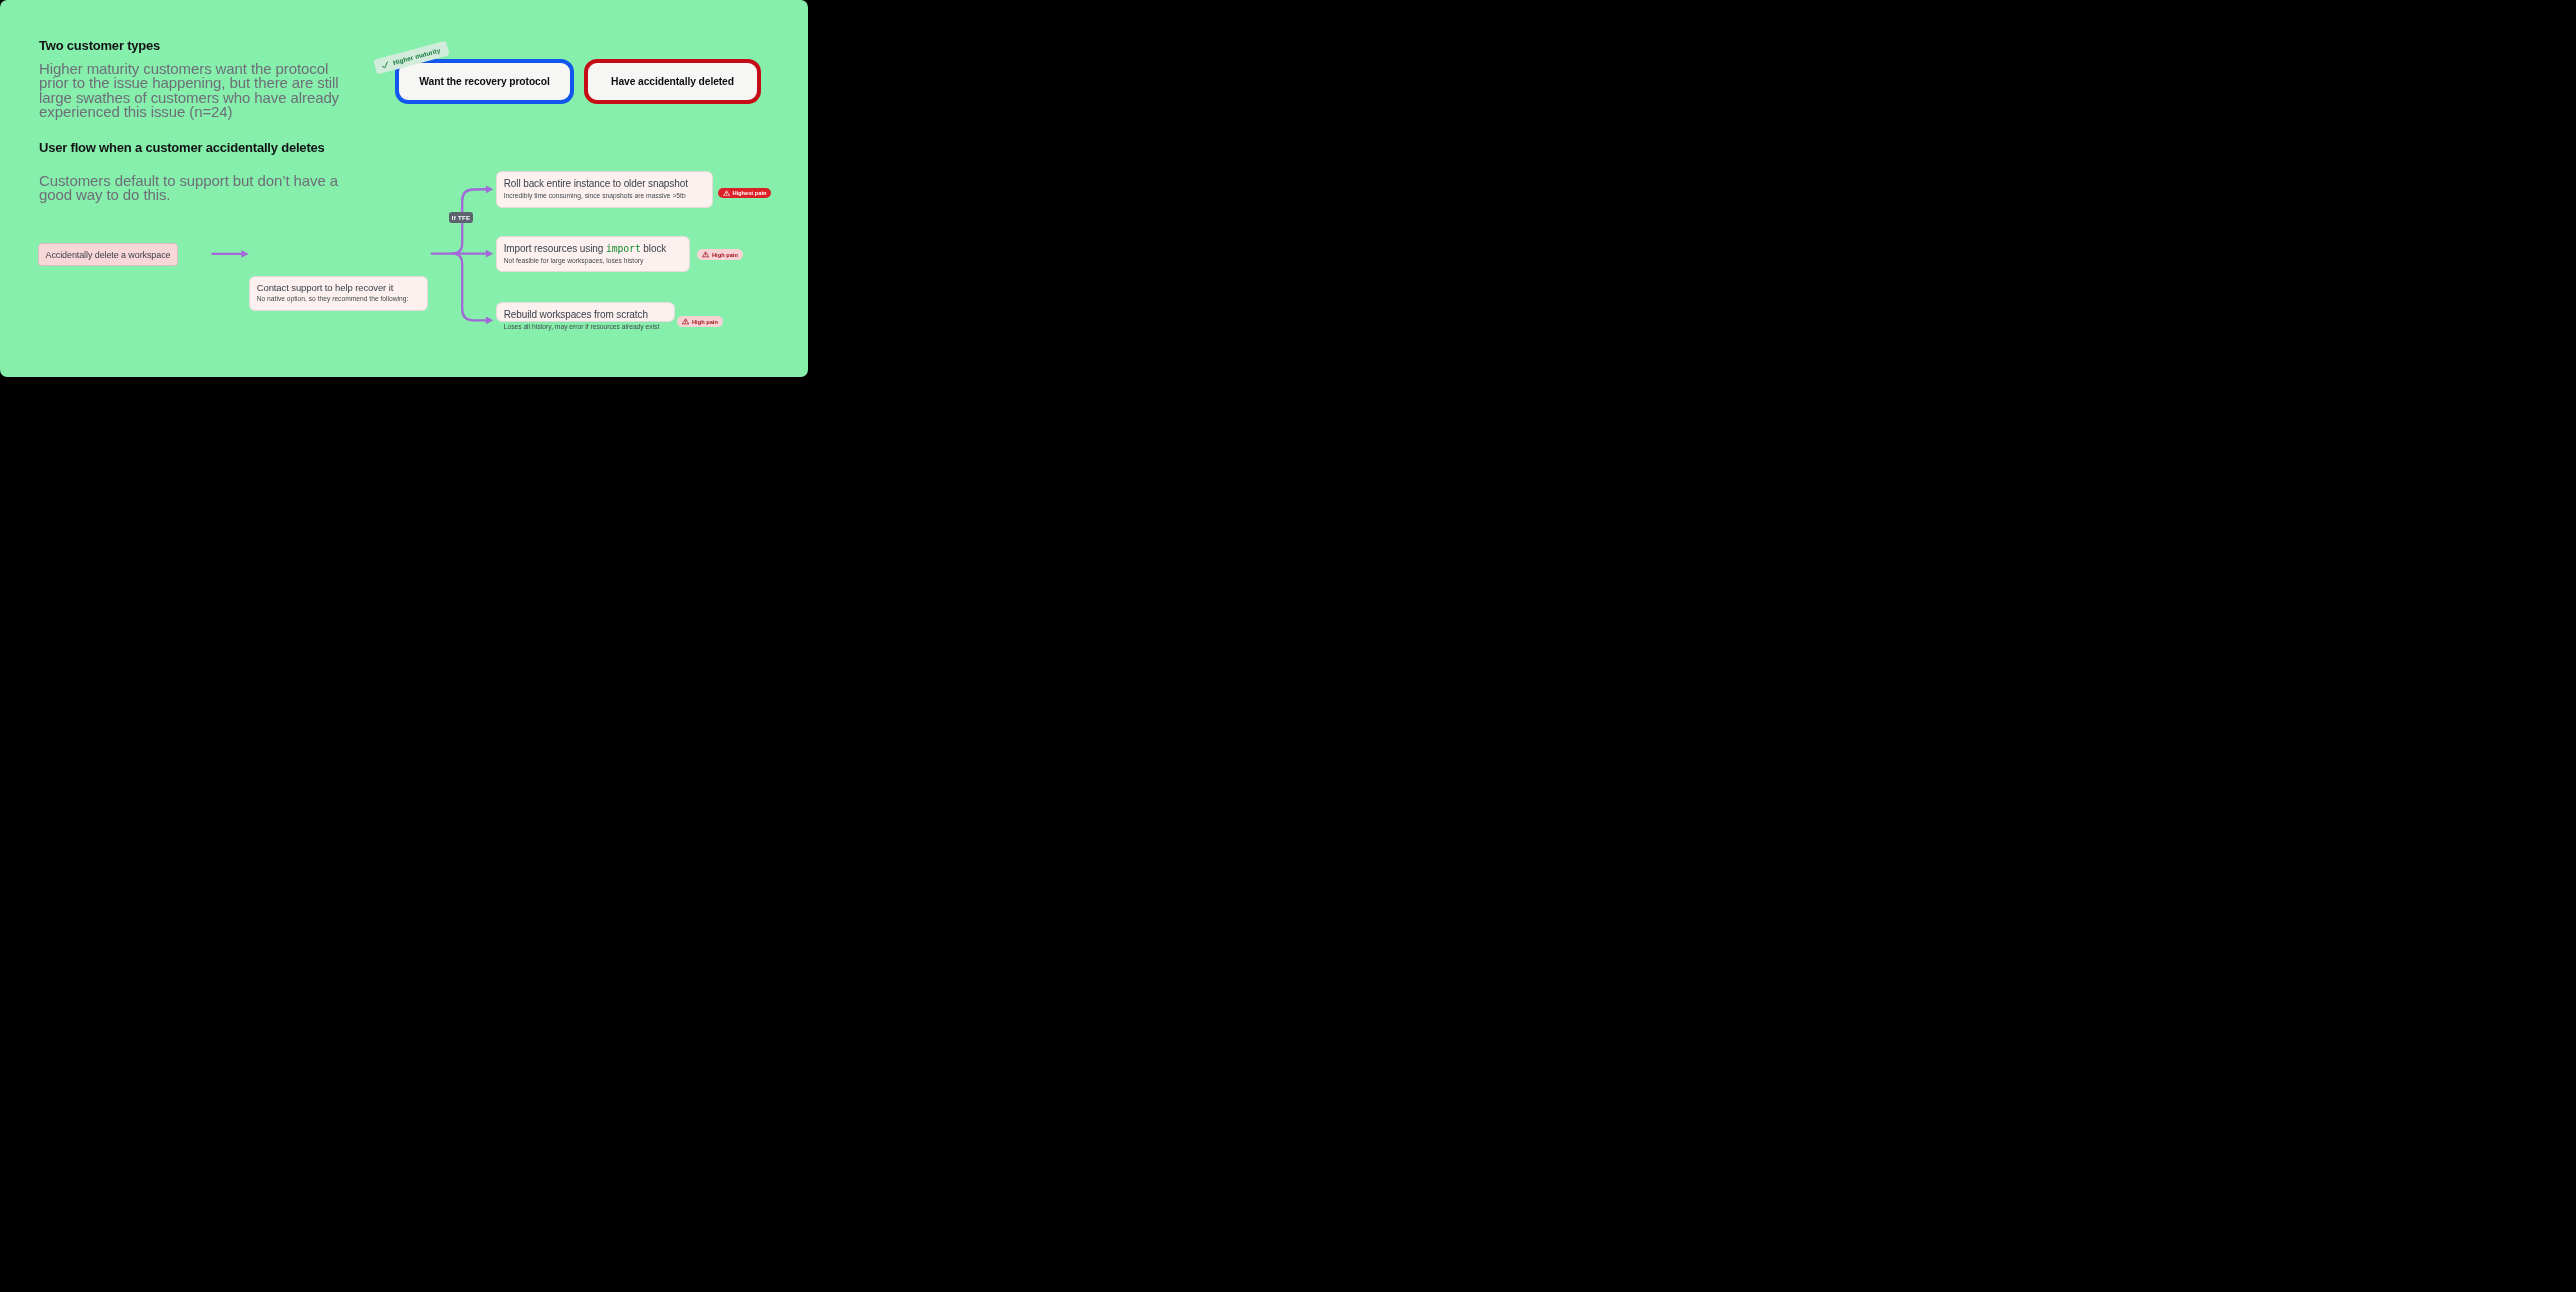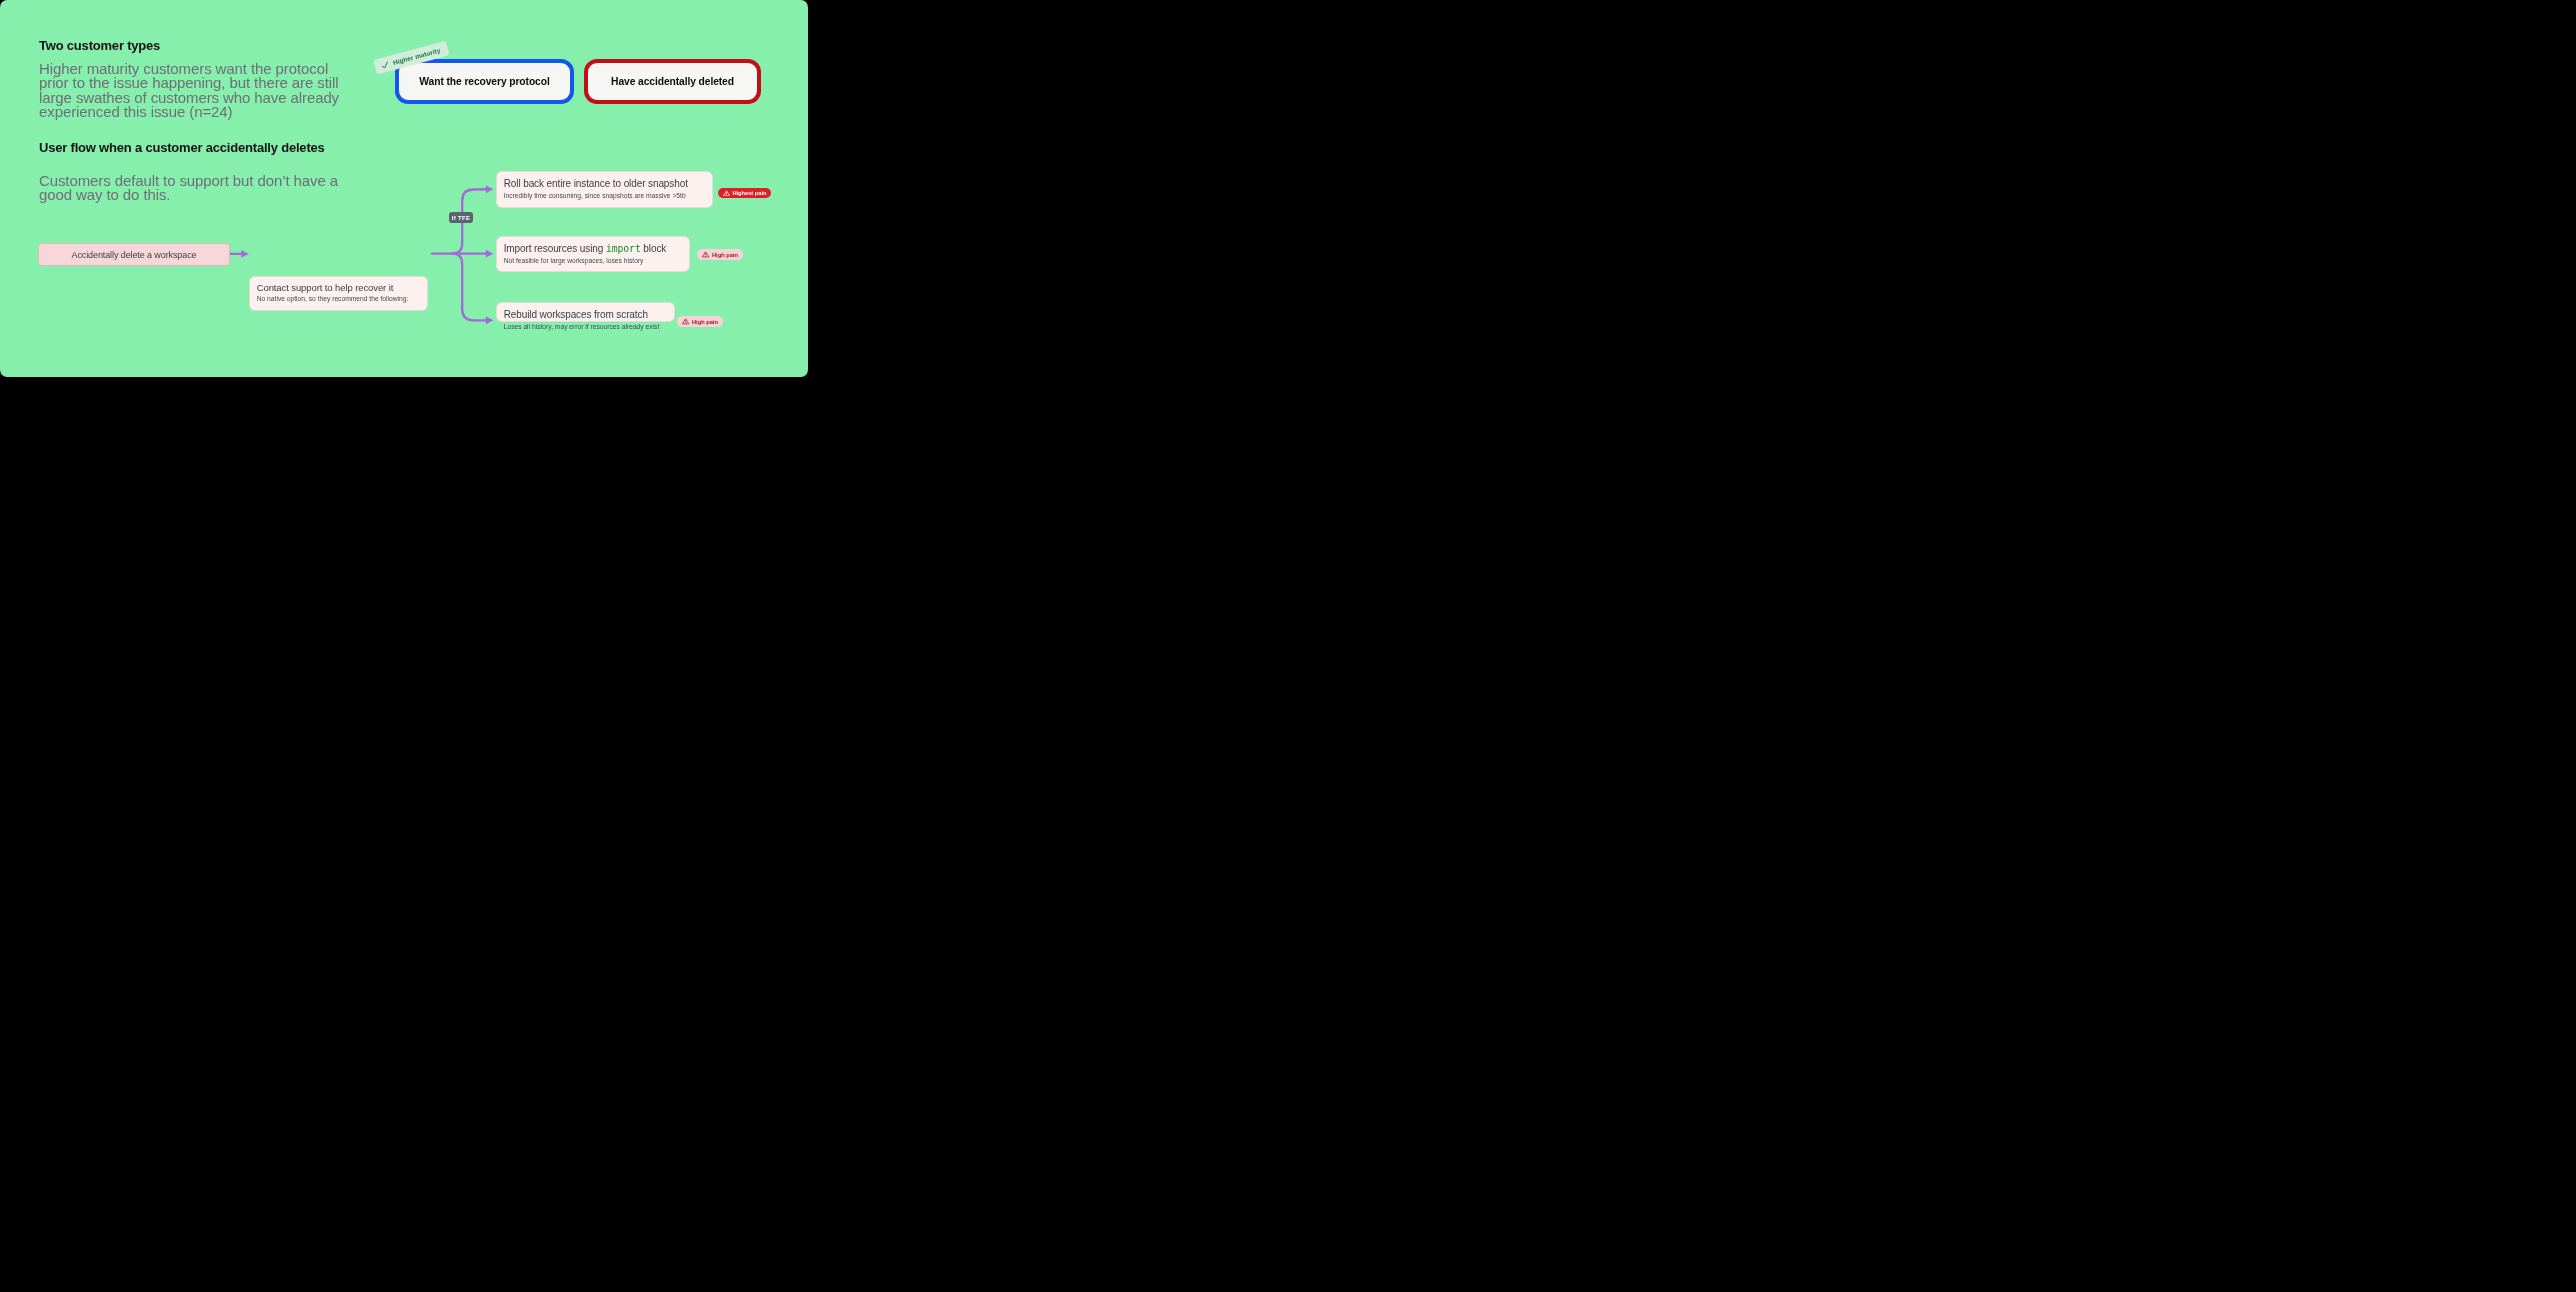--- a/index.html
+++ b/index.html
@@ -16,21 +16,21 @@
   .card-red{left:584px;top:59px;width:169px;border:4.1px solid #c50d17;}
   .card-label{font-size:10.3px;font-weight:700;color:#0c0d0f;letter-spacing:-0.1px;}
 
   
   .tag{position:absolute;left:374px;top:50px;transform:rotate(-15deg);background:#d2ecdc;color:#15763a;
        border-radius:3.1px;padding:3.6px 8.2px 3.6px 6.2px;display:flex;align-items:center;gap:4.1px;z-index:3;}
   .tag-label{font-size:6.4px;font-weight:600;letter-spacing:0.1px;white-space:nowrap;}
   .tag .check{color:#1b7d3c;display:flex;}
 
   
-  .node-start{position:absolute;left:38px;top:243px;width:192px;height:23px;background:#f8d7d9;border:0.8px solid #ddb9bc;
+  .node-start{position:absolute;left:38px;top:243px;width:140px;height:23px;background:#f8d7d9;border:0.8px solid #ddb9bc;
        border-radius:4.1px;display:flex;align-items:center;justify-content:center;z-index:2;box-sizing:border-box;}
   .node-start-label{font-size:9px;color:#3a3f47;letter-spacing:-0.1px;}
 
   .node{position:absolute;background:#fdf1f0;border:0.8px solid #e5dad8;border-radius:6px;box-sizing:border-box;
        padding:4.6px 6.7px;z-index:2;}
   .node-title{font-size:9.5px;color:#383e47;letter-spacing:-0.1px;white-space:nowrap;}
   .node-sub{font-size:6.7px;color:#43484f;margin-top:3.1px;white-space:nowrap;}
   .node-support{left:249px;top:236px;width:179px;height:35px;margin-top:40px;}
   .node-opt1{left:496px;top:171px;width:217px;height:37px;padding-top:5.7px;}
   .node-opt2{left:496px;top:236px;width:194px;height:36px;padding-top:5.7px;}

